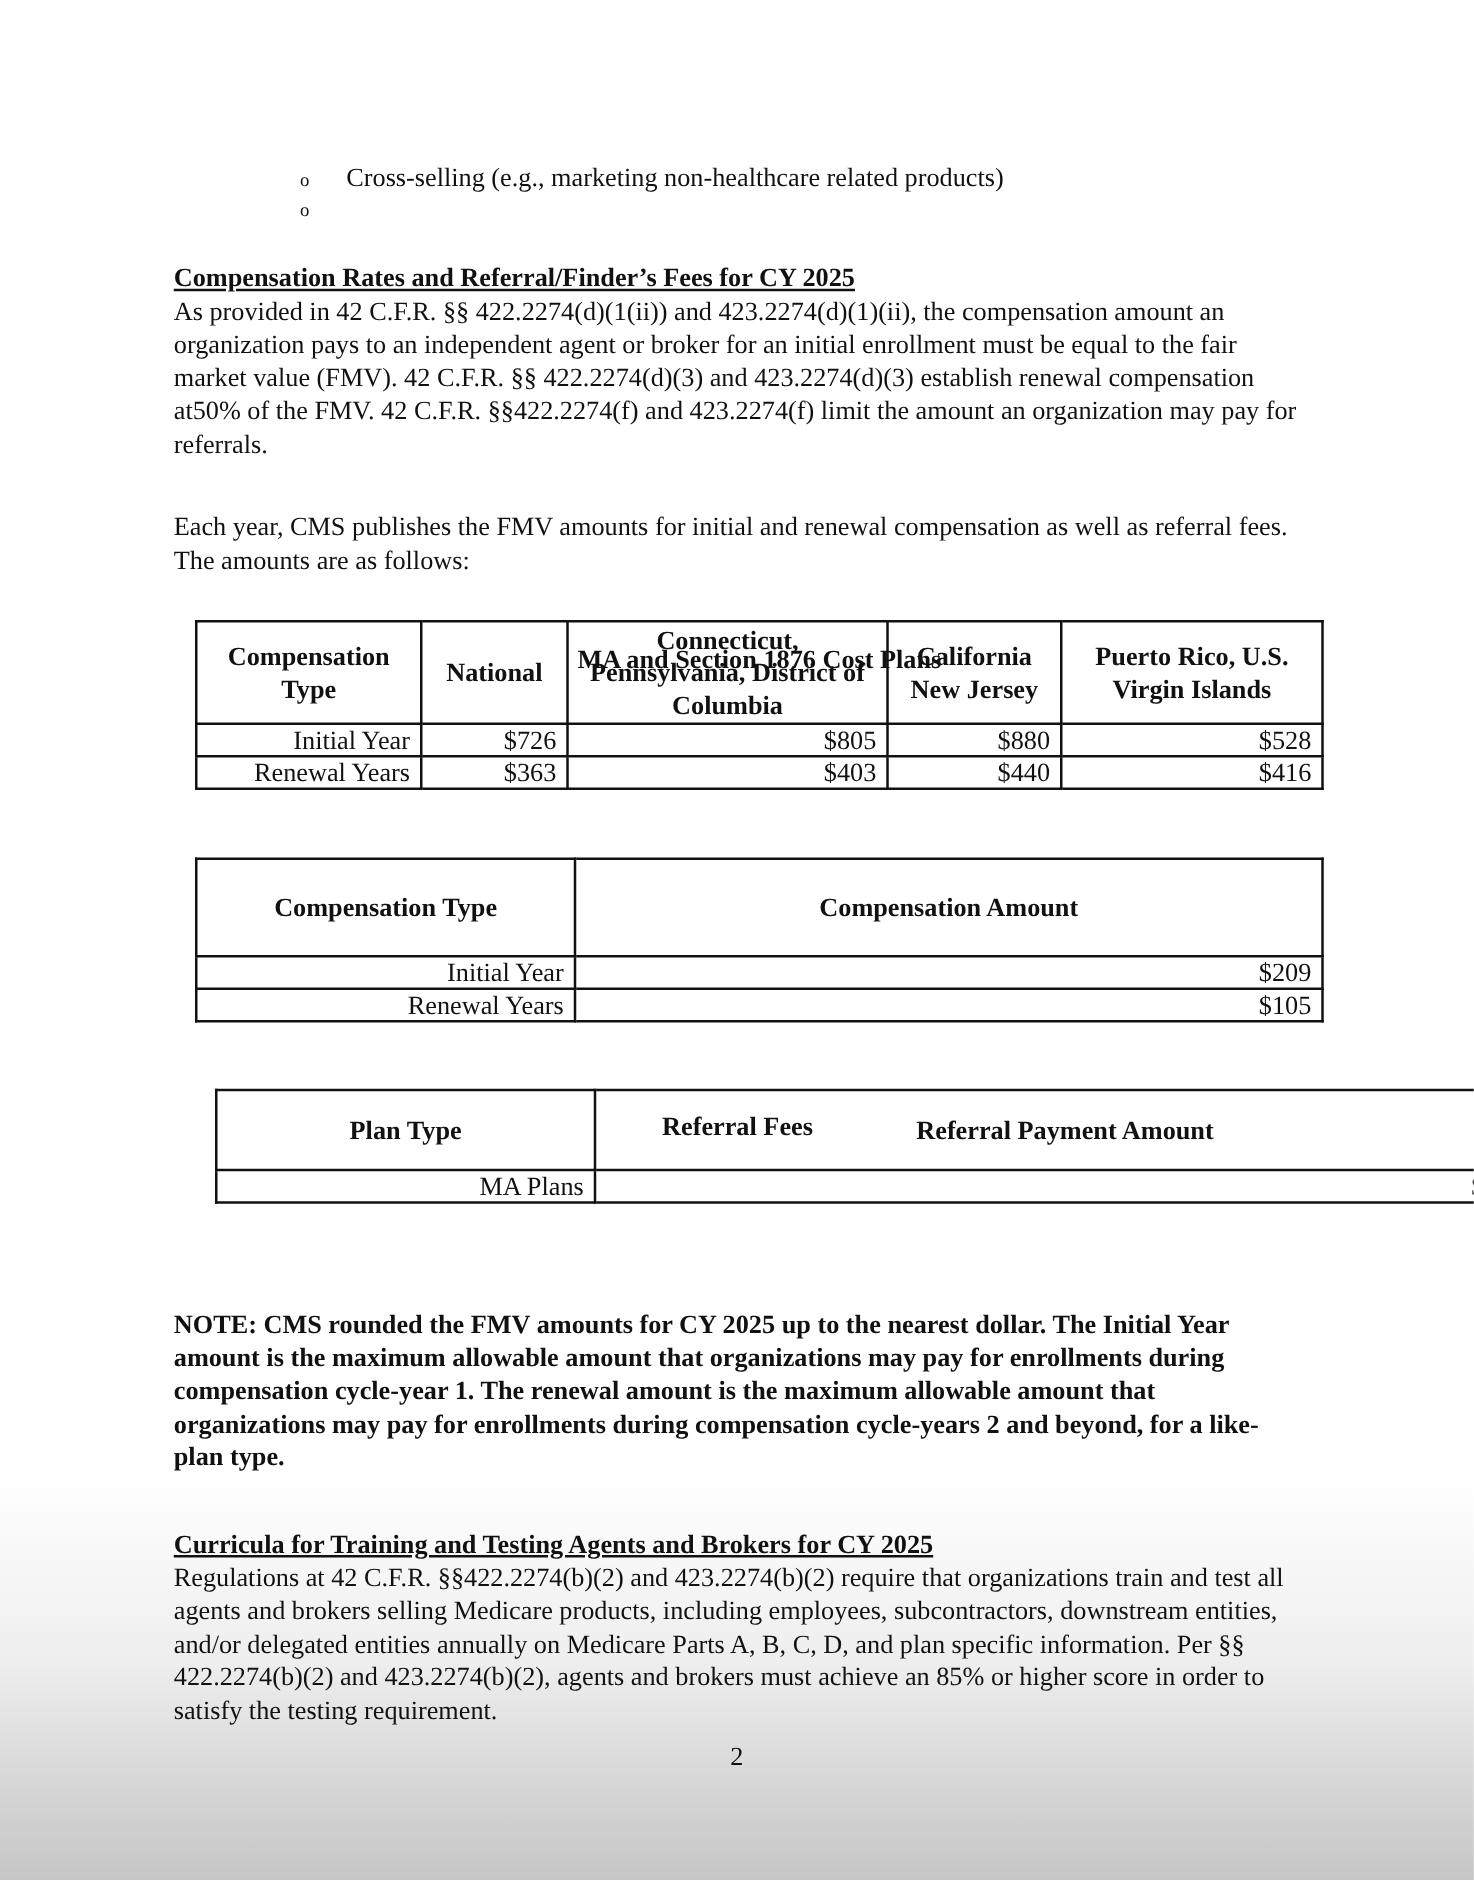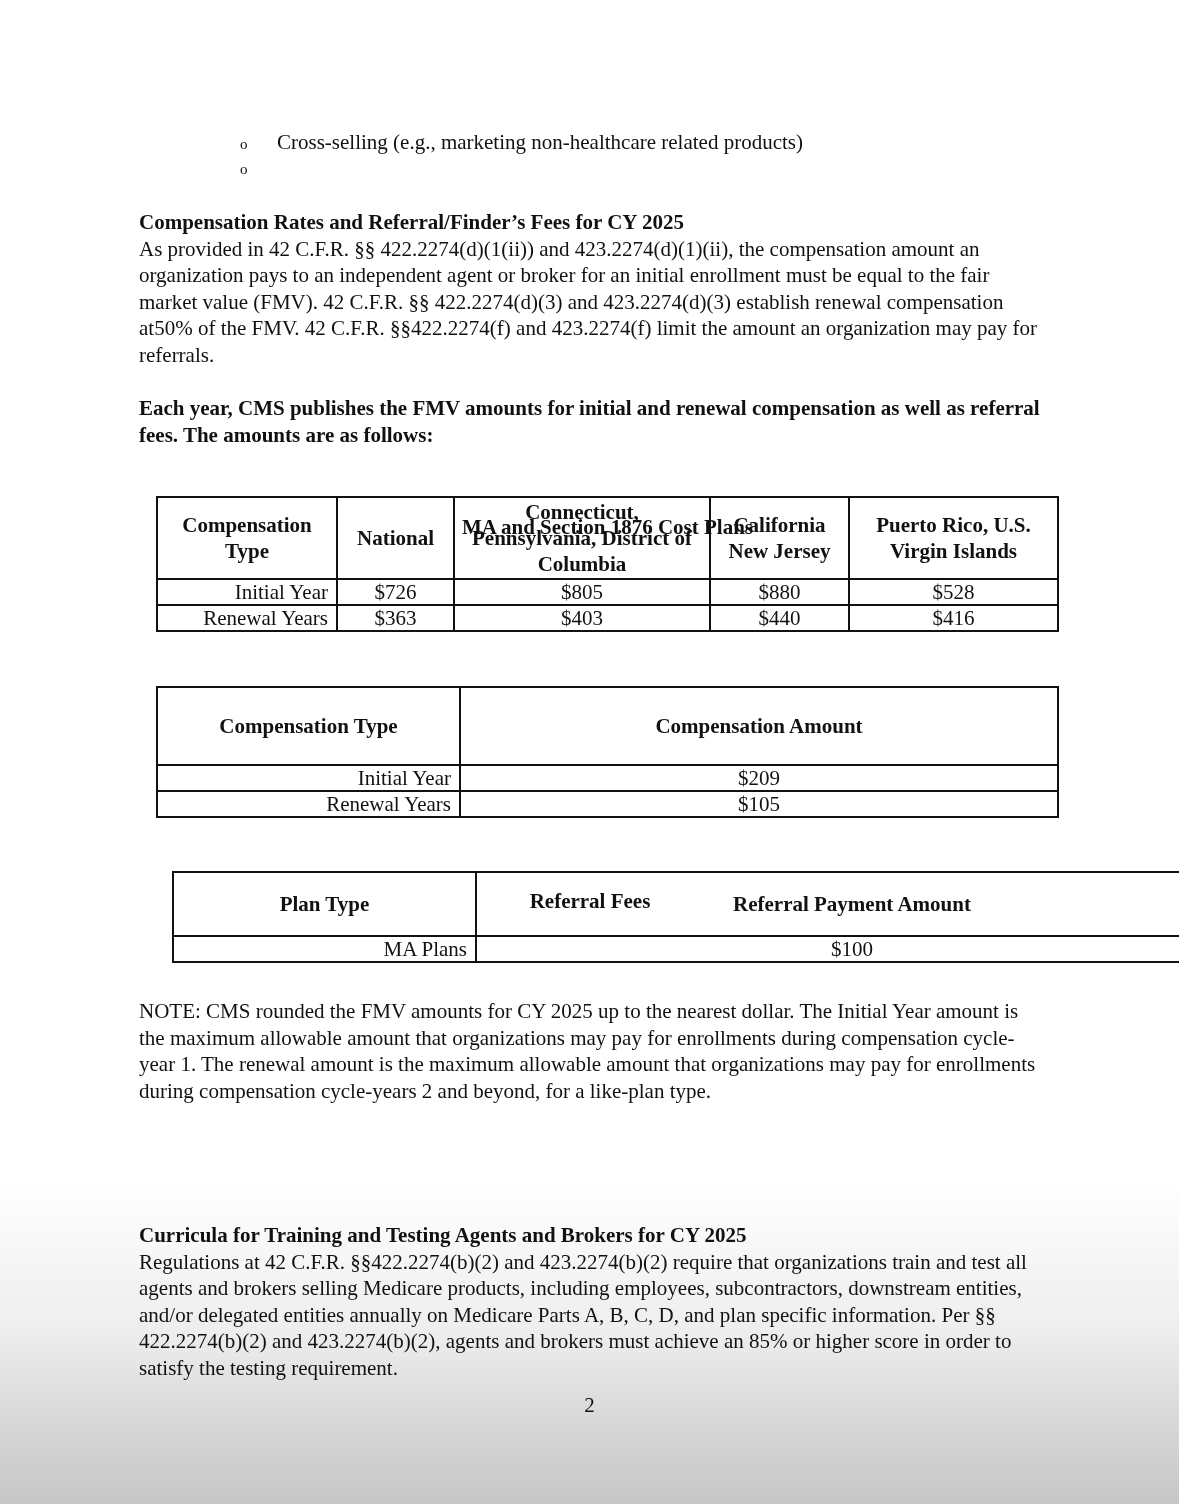--- a/index.html
+++ b/index.html
@@ -8,42 +8,42 @@
       background: linear-gradient(to bottom, #ffffff 0px, #ffffff 1180px, #eeeeee 1330px, #d8d8d8 1420px, #c6c6c6 1504px);
       font-family: "Liberation Serif", serif;
       color: #111;
       position: relative;
     }
     .page { position: absolute; left: 0; top: 0; width: 1179px; height: 1504px; }
     .text { font-size: 21px; line-height: 26.5px; }
     .bullets { position: absolute; left: 240px; top: 129px; }
     .bullet-row { display: flex; align-items: baseline; height: 26.5px; }
     .bullet-mark { width: 37px; font-size: 15px; }
-    .heading { font-weight: bold; text-underline-offset: 2px; }
+    .heading { font-weight: bold; text-decoration: underline; text-underline-offset: 2px; }
     .block { position: absolute; left: 139px; width: 905px; }
     .p1 { top: 209px; }
-    .p2 { top: 395px; font-weight: bold; }
-    .note { top: 998px; }
+    .p2 { top: 408px; }
+    .note { top: 1046px; font-weight: bold; }
     .p-curr { top: 1206px; margin-top: 16px; }
     .caption { position: absolute; font-weight: bold; font-size: 21px; text-align: center; margin-top: 44px; }
     .cap1 { left: 155px; width: 905px; top: 471px; }
     .cap2 { left: 155px; width: 870px; top: 660px; }
     .cap3 { left: 155px; width: 870px; top: 845px; }
     table { border-collapse: collapse; position: absolute; font-size: 21px; }
     td, th { border: 2px solid #111; padding: 0 8px; }
     th { font-weight: bold; line-height: 26px; }
     td { line-height: 24px; height: 24px; }
     .t1 { left: 156px; top: 496px; width: 903px; }
     .t1 th { height: 80px; padding: 0 6px; }
     .t2 { left: 156px; top: 686px; width: 903px; }
     .t2 th { height: 76px; }
     .t3 { left: 172px; top: 871px; width: 1057px; }
     .t3 th { height: 62px; }
     .left { text-align: right; padding-left: 10px; }
-    .center { text-align: center; }
+    .center { text-align: right; }
     .page-num { position: absolute; left: 0; width: 1179px; text-align: center; top: 1393px; font-size: 21px; }
   </style>
 </head>
 <body>
 
 <div class="page">
 
   <div class="bullets text">
     <div class="bullet-row">
       <span class="bullet-mark">o</span>

